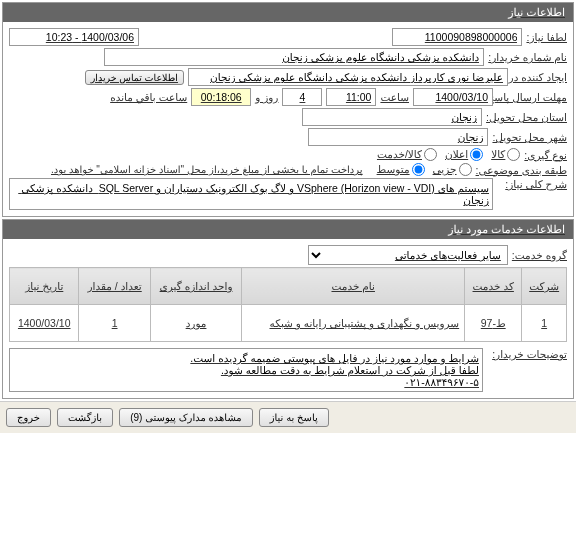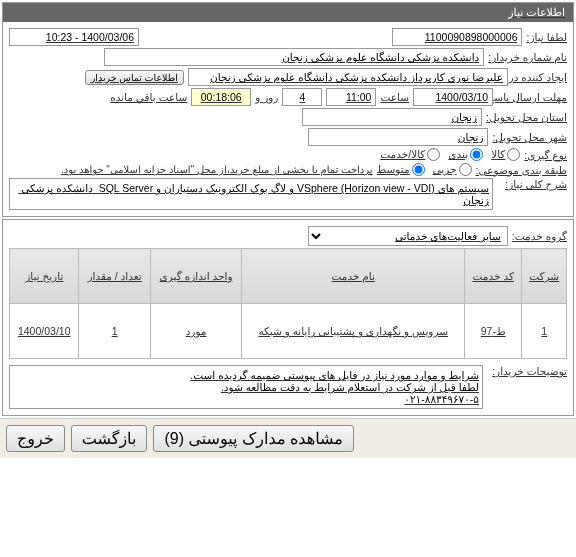--- a/index.html
+++ b/index.html
@@ -7,25 +7,25 @@
 .panel { border: 1px solid #999; margin: 2px; text-decoration: underline; }
 .panel-header { background: #666; color: #fff; padding: 3px 8px; font-size: 11px; }
 .panel-body { padding: 4px 6px; background: #fff; }
 .row { display: flex; align-items: center; margin: 2px 0; gap: 4px; flex-wrap: nowrap; }
 .label { font-size: 10.5px; color: #333; white-space: nowrap; }
 .input { border: 1px solid #999; padding: 2px 4px; font-size: 10.5px; background: #fff; font-family: inherit; }
 .input-sm { width: 80px; }
 .input-md { width: 130px; }
 .input-lg { width: 180px; }
 .textarea { border: 1px solid #999; padding: 3px; font-size: 10.5px; font-family: inherit; resize: none; width: 100%; }
-.btn { background: linear-gradient(#f8f8f8,#e0e0e0); border: 1px solid #888; border-radius: 3px; padding: 3px 10px; font-size: 16px; cursor: pointer; font-family: inherit; }
+.btn { background: linear-gradient(#f8f8f8,#e0e0e0); border: 1px solid #888; border-radius: 3px; padding: 3px 10px; font-size: 10px; cursor: pointer; font-family: inherit; }
 .radio-group { display: inline-flex; gap: 8px; align-items: center; }
 .radio-item { display: inline-flex; align-items: flex-start; gap: 2px; font-size: 10.5px; }
 .tbl { width: 100%; border-collapse: collapse; font-size: 10.5px; }
-.tbl th, .tbl td { border: 1px solid #bbb; padding: 21px 5px; text-align: center; }
+.tbl th, .tbl td { border: 1px solid #bbb; padding: 12px 5px; text-align: center; }
 .tbl th { background: linear-gradient(#e8e8e8,#d8d8d8); font-weight: normal; }
 .tbl td { background: #fff; }
 .footer-btns { display: flex; justify-content: flex-end; gap: 6px; padding: 6px; background: #f0ede4; border-top: 1px solid #ccc; }
 .select { border: 1px solid #999; padding: 2px; font-size: 10.5px; font-family: inherit; background: #fff; }
 .contact-btn { font-size: 9.5px; padding: 1px 5px; }
 </style>
 </head>
 <body>
 
 <div class="panel">
@@ -73,53 +73,54 @@
 
     <div class="row">
       <span class="label">نوع گیری:</span>
       <div class="radio-group">
         <label class="radio-item">
             <input type="radio" name="nt" style="">
             <span>کالا</span>
           </label>
         <label class="radio-item">
             <input type="radio" name="nt" checked="" style="">
-            <span>بندی</span>
+            <span>اعلان</span>
           </label>
         <label class="radio-item">
             <input type="radio" name="nt" style="">
             <span>کالا/خدمت</span>
           </label>
       </div>
     </div>
 
     <div class="row">
       <span class="label">طبقه بندی موضوعی:</span>
       <div class="radio-group">
         <label class="radio-item">
             <input type="radio" name="pt" style="">
             <span>جزیی</span>
           </label>
         <label class="radio-item">
             <input type="radio" name="pt" checked="" style="">
             <span>متوسط</span>
           </label>
       </div>
-      <span class="label" style="font-size:10px;">پرداخت تمام یا بخشی از مبلغ خرید،از محل "اسناد خزانه اسلامی" خواهد بود.</span>
+      <span class="label" style="font-size:10px;margin-right:10px">پرداخت تمام یا بخشی از مبلغ خرید،از محل "اسناد خزانه اسلامی" خواهد بود.</span>
     </div>
 
     <div class="row" style="align-items:flex-start">
       <span class="label" style="width:70px">شرح کلی نیاز:</span>
       <textarea class="textarea" rows="2" style="flex: 1 1 0%;" readonly="">سیستم های VSphere (Horizon view - VDI) و لاگ بوک الکترونیک دستیاران و SQL Server  دانشکده پزشکی زنجان</textarea>
     </div>
 
   </div>
 </div>
 
 <div class="panel">
+  <div class="panel-header">اطلاعات خدمات مورد نیاز</div>
   <div class="panel-body">
     <div class="row">
       <span class="label">گروه خدمت:</span>
       <select class="select" style="width:200px">
         <option>سایر فعالیت‌های خدماتی</option>
       </select>
     </div>
     <table class="tbl">
       <thead>
           <tr>
@@ -128,33 +129,34 @@
         <th style="width:40%">نام خدمت</th>
         <th>واحد اندازه گیری</th>
         <th>تعداد / مقدار</th>
         <th>تاریخ نیاز</th>
       </tr>
         </thead>
       <tbody>
           <tr>
         <td>1</td>
         <td>ط-97</td>
-        <td style="">سرویس و نگهداری و پشتیبانی رایانه و شبکه</td>
+        <td style="text-align:right">سرویس و نگهداری و پشتیبانی رایانه و شبکه</td>
         <td>مورد</td>
         <td>1</td>
         <td>1400/03/10</td>
       </tr>
         </tbody>
     </table>
     <div class="row" style="align-items:flex-start;margin-top:6px">
       <span class="label" style="width:80px">توضیحات خریدار:</span>
       <textarea class="textarea" rows="3" style="flex: 1 1 0%;" readonly="">شرایط و موارد مورد نیاز در فایل های پیوستی ضمیمه گردیده است.
 لطفا قبل از شرکت در استعلام شرایط به دقت مطالعه شود.
 ۰۲۱-۸۸۳۴۹۶۷۰-۵</textarea>
     </div>
   </div>
 </div>
 
 <div class="footer-btns">
+  <button class="btn">پاسخ به نیاز</button>
   <button class="btn">مشاهده مدارک پیوستی (9)</button>
   <button class="btn">بازگشت</button>
   <button class="btn">خروج</button>
 </div>
 
 </body></html>

